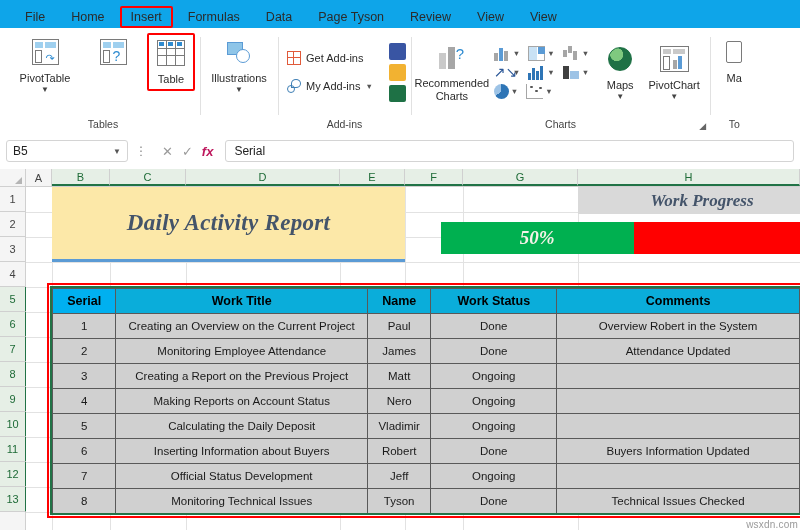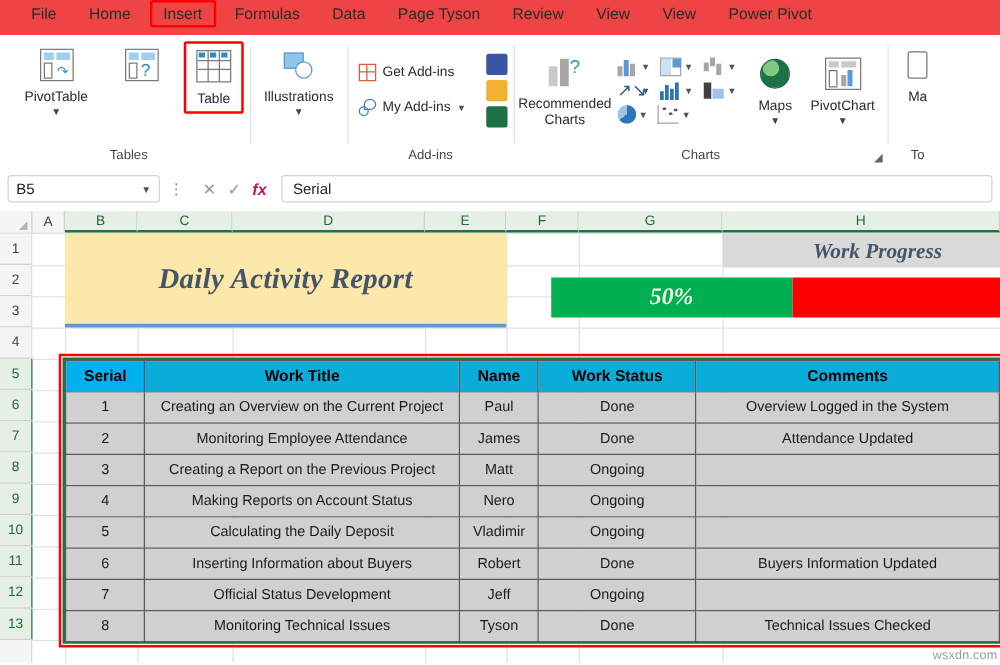--- a/index.html
+++ b/index.html
@@ -6,23 +6,23 @@
   html, body {
     width: 800px; height: 532px;
     font-family: "Liberation Sans", sans-serif;
     background: #ffffff;
     overflow: hidden;
   }
   
   .tabbar {
     height: 28px;
     display: flex;
-    align-items: flex-start;
+    align-items: flex-end;
     padding-left: 14px;
-    background: #ef4444;
+    background: #0ea5e9;
     font-size: 12.5px;
     color: #2b2b2b;
   }
   .tab {
     padding: 3px 10px;
     margin-right: 4px;
     white-space: nowrap;
     border: 1px solid transparent;
     border-radius: 2px;
     cursor: default;
@@ -223,21 +223,20 @@
 <div class="tabbar">
   <div class="tab">File</div>
   <div class="tab">Home</div>
   <div class="tab active-red">Insert</div>
   <div class="tab">Formulas</div>
   <div class="tab">Data</div>
   <div class="tab">Page Tyson</div>
   <div class="tab">Review</div>
   <div class="tab">View</div>
   <div class="tab">View</div>
-  <div class="tab">Power Pivot</div>
 </div>
 
 <div class="ribbon">
 
   <div class="rgroup">
     <div class="rgitems">
       <div class="bigbtn">
         <div class="ico">
           <div class="pvt">
             <i class="bar" style="left:2px;top:2px;width:8px;height:6px;"></i>
@@ -532,21 +531,21 @@
             <th>Work Status</th>
             <th>Comments</th>
           </tr>
         </thead>
         <tbody>
           <tr>
             <td>1</td>
             <td>Creating an Overview on the Current Project</td>
             <td>Paul</td>
             <td>Done</td>
-            <td>Overview Logged in the System</td>
+            <td>Overview Robert in the System</td>
           </tr>
           <tr>
             <td>2</td>
             <td>Monitoring Employee Attendance</td>
             <td>James</td>
             <td>Done</td>
             <td>Attendance Updated</td>
           </tr>
           <tr>
             <td>3</td>

